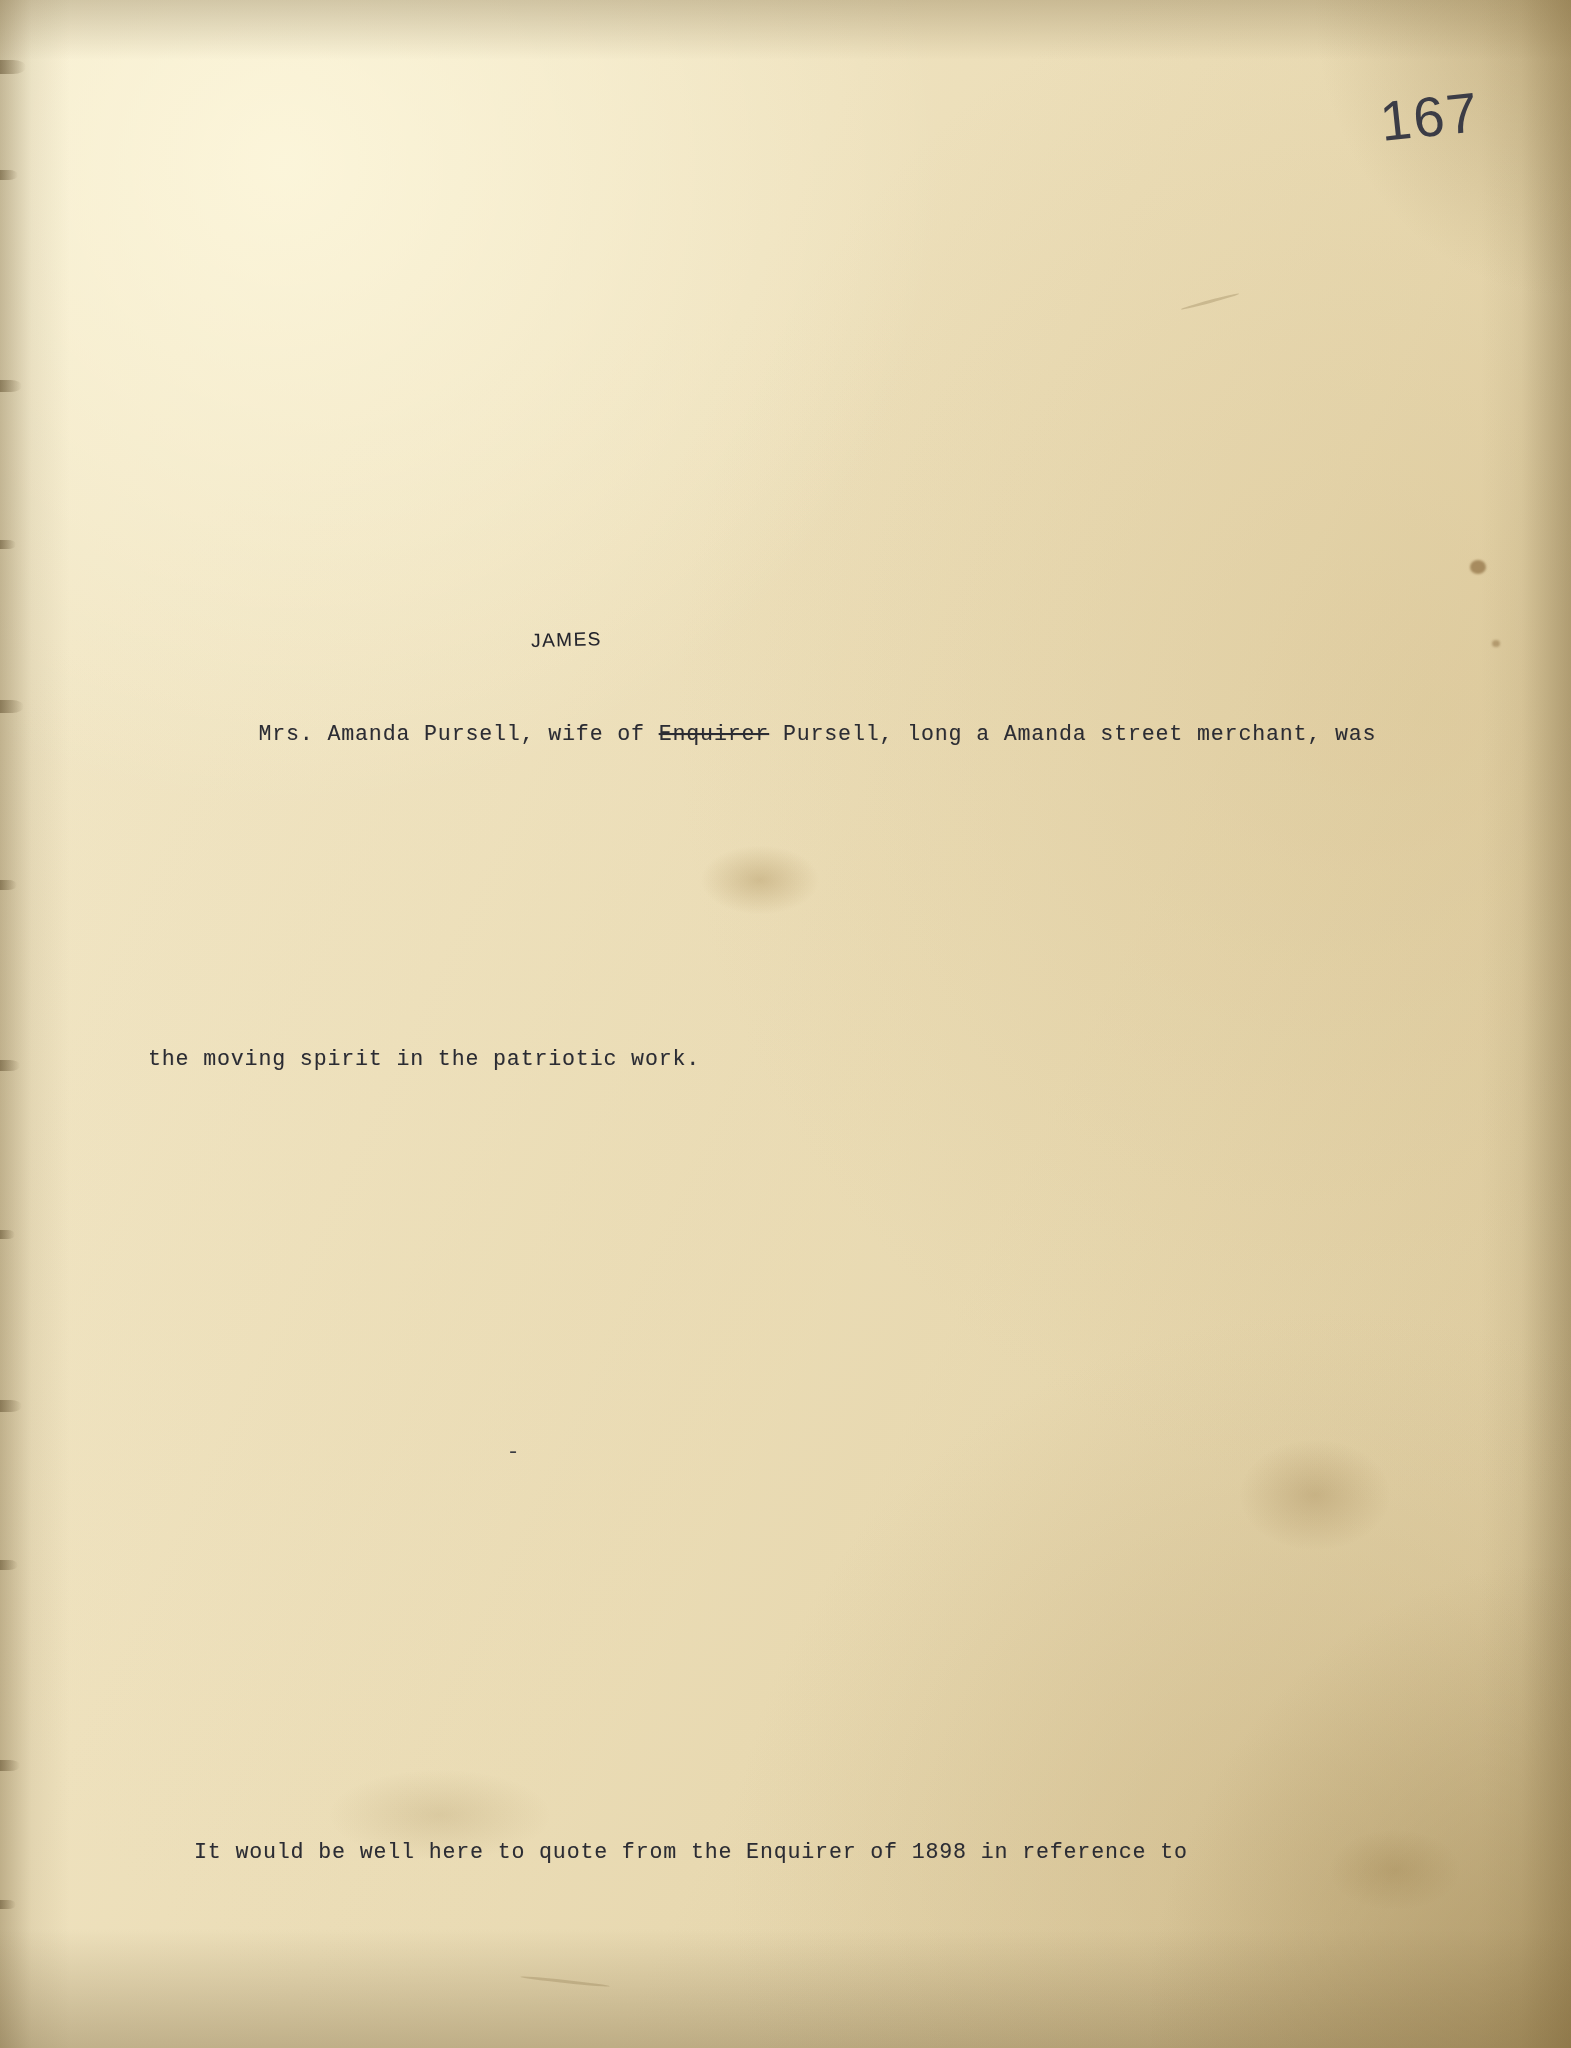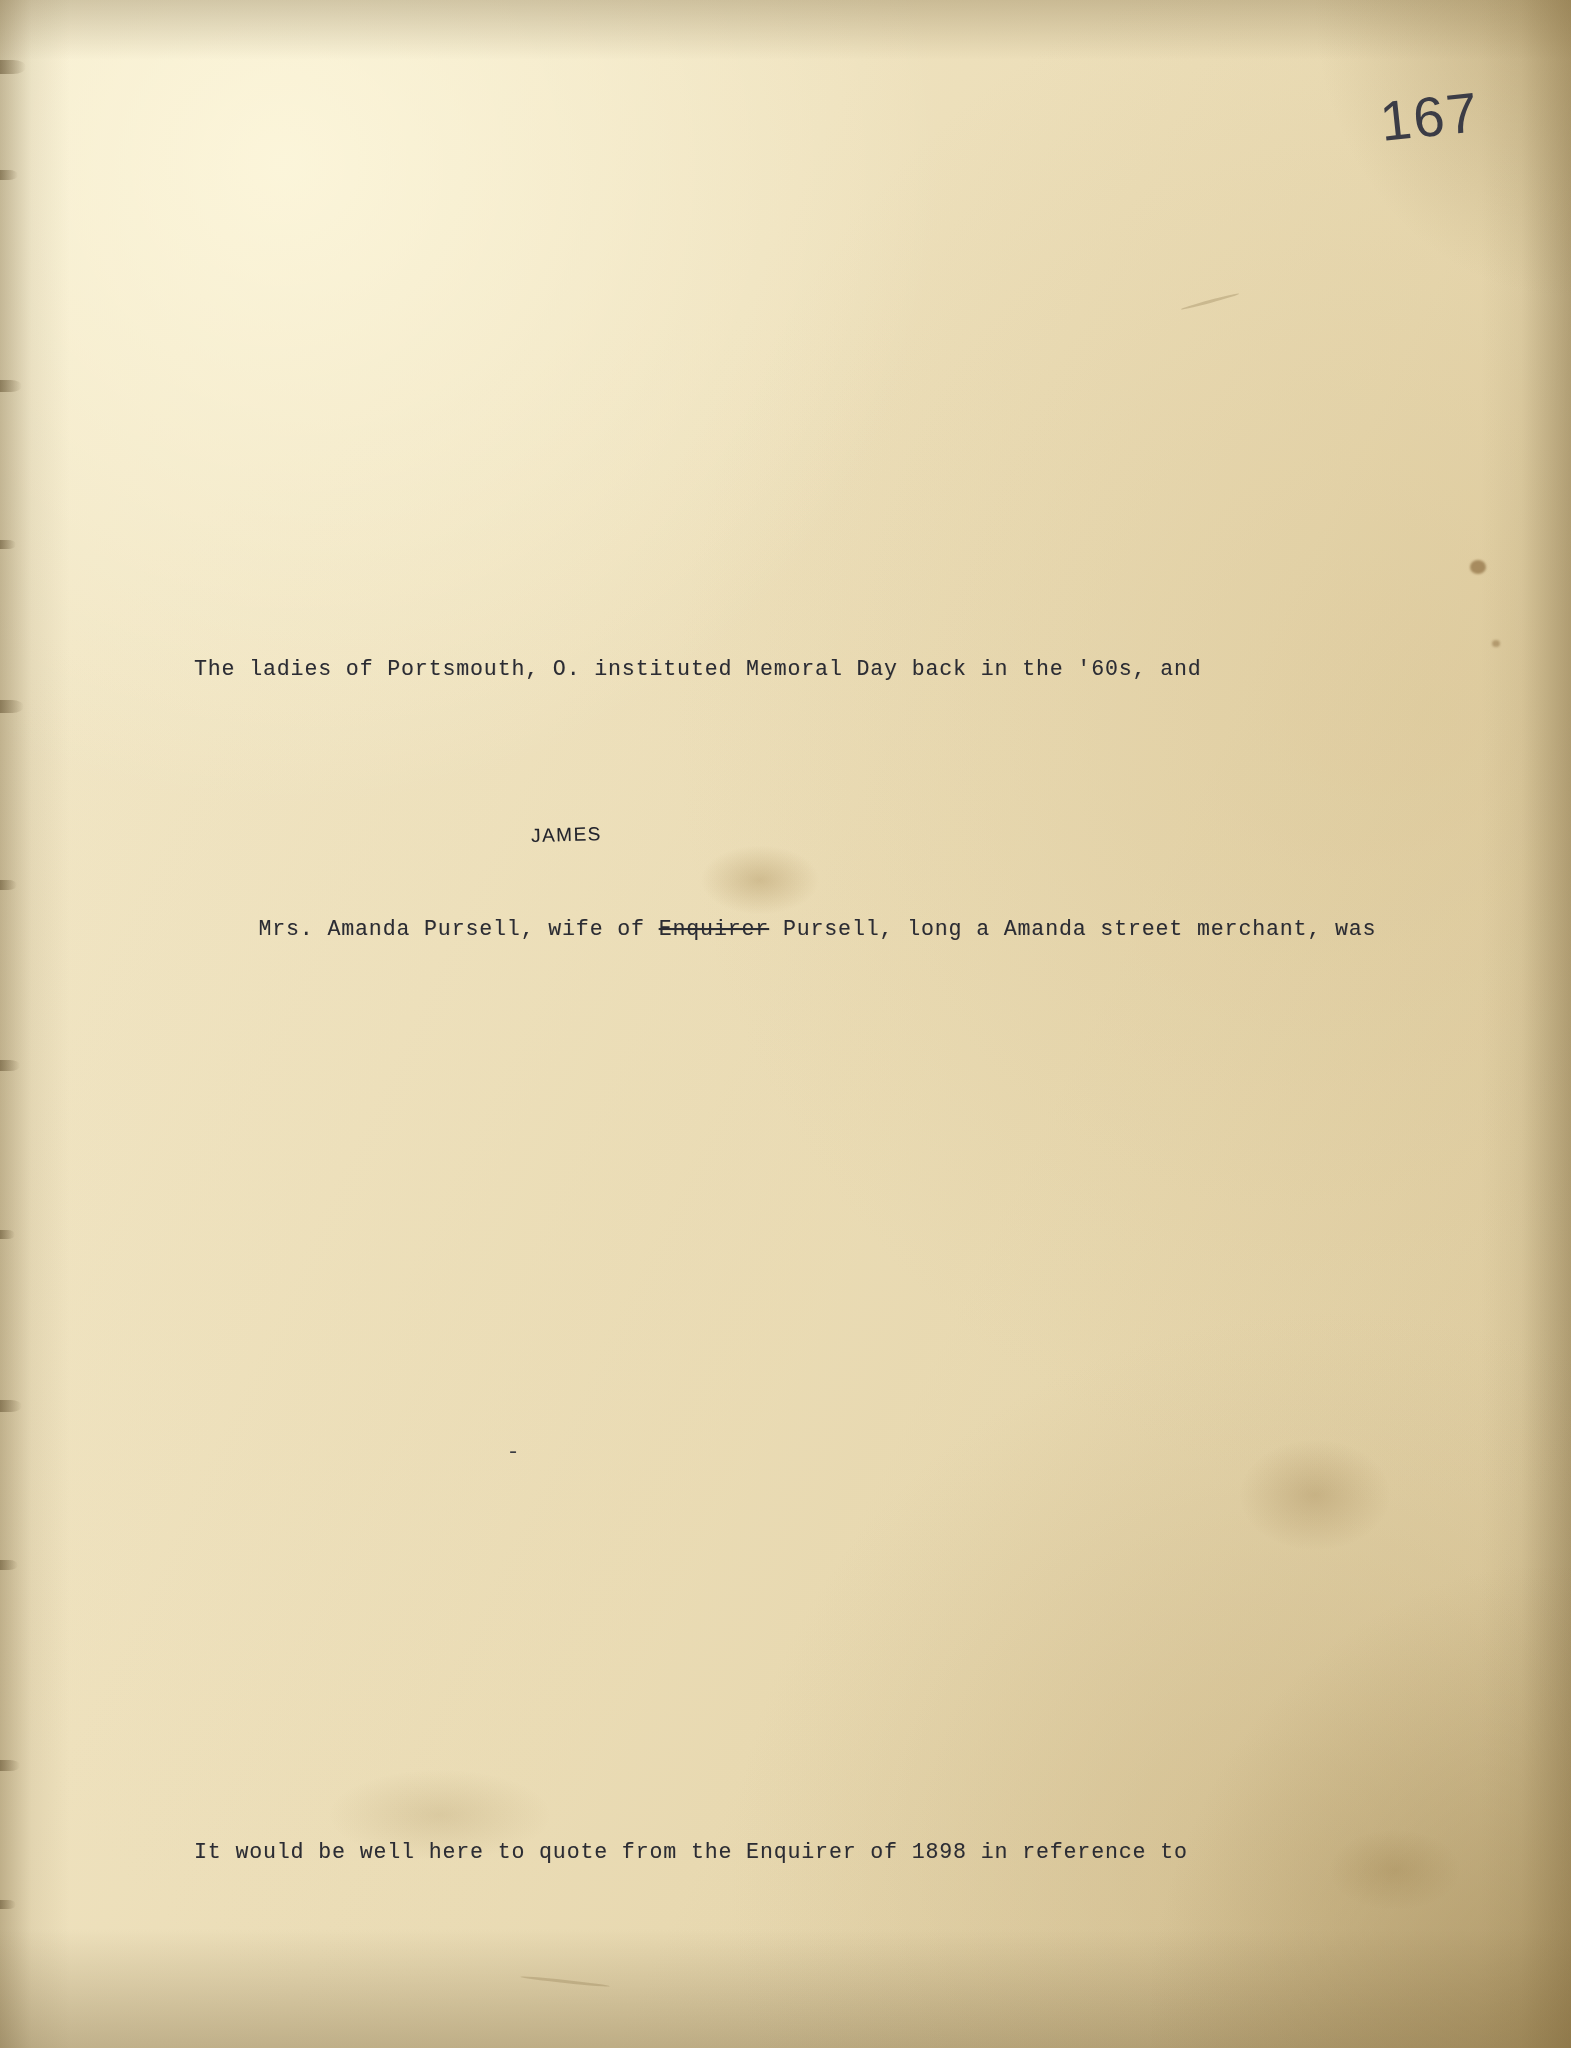--- a/index.html
+++ b/index.html
@@ -153,25 +153,25 @@
   <div class="spot" style="left:330px; top:1770px; width:220px; height:90px; background:radial-gradient(ellipse, rgba(160,135,85,0.22), rgba(160,135,85,0) 72%);"></div>
   <div class="spot" style="left:1330px; top:1830px; width:130px; height:80px; background:radial-gradient(ellipse, rgba(150,122,70,0.28), rgba(150,122,70,0) 72%);"></div>
   <div class="fiber" style="left:1180px; top:300px; width:60px; height:3px; transform:rotate(-15deg);"></div>
   <div class="fiber" style="left:520px; top:1980px; width:90px; height:3px; transform:rotate(6deg);"></div>
 
   <div class="page-number">167</div>
 
   <div class="doc-text">
 
     <div class="para">
-      <span class="line"><span class="indent"></span><span>The ladies of Portsmouth, O. instituted Memoral Day back in the '60s, and</span></span>
       <span class="line" style="position:relative;">
         <span>Mrs. Amanda Pursell, wife of </span><span class="strike">Enquirer</span><span> Pursell, long a Amanda street merchant, was</span>
         <span class="handwrite-ins" style="left:383px; top:-30px;">JAMES</span>
       </span>
+      <span class="line"><span>the moving spirit in the patriotic work.</span></span>
     </div>
 
     <div class="sep-dash">-</div>
 
     <div class="para" style="margin-top:12px;">
       <span class="line"><span class="indent"></span><span>It would be well here to quote from the Enquirer of 1898 in reference to</span></span>
       
       
       
     </div>

